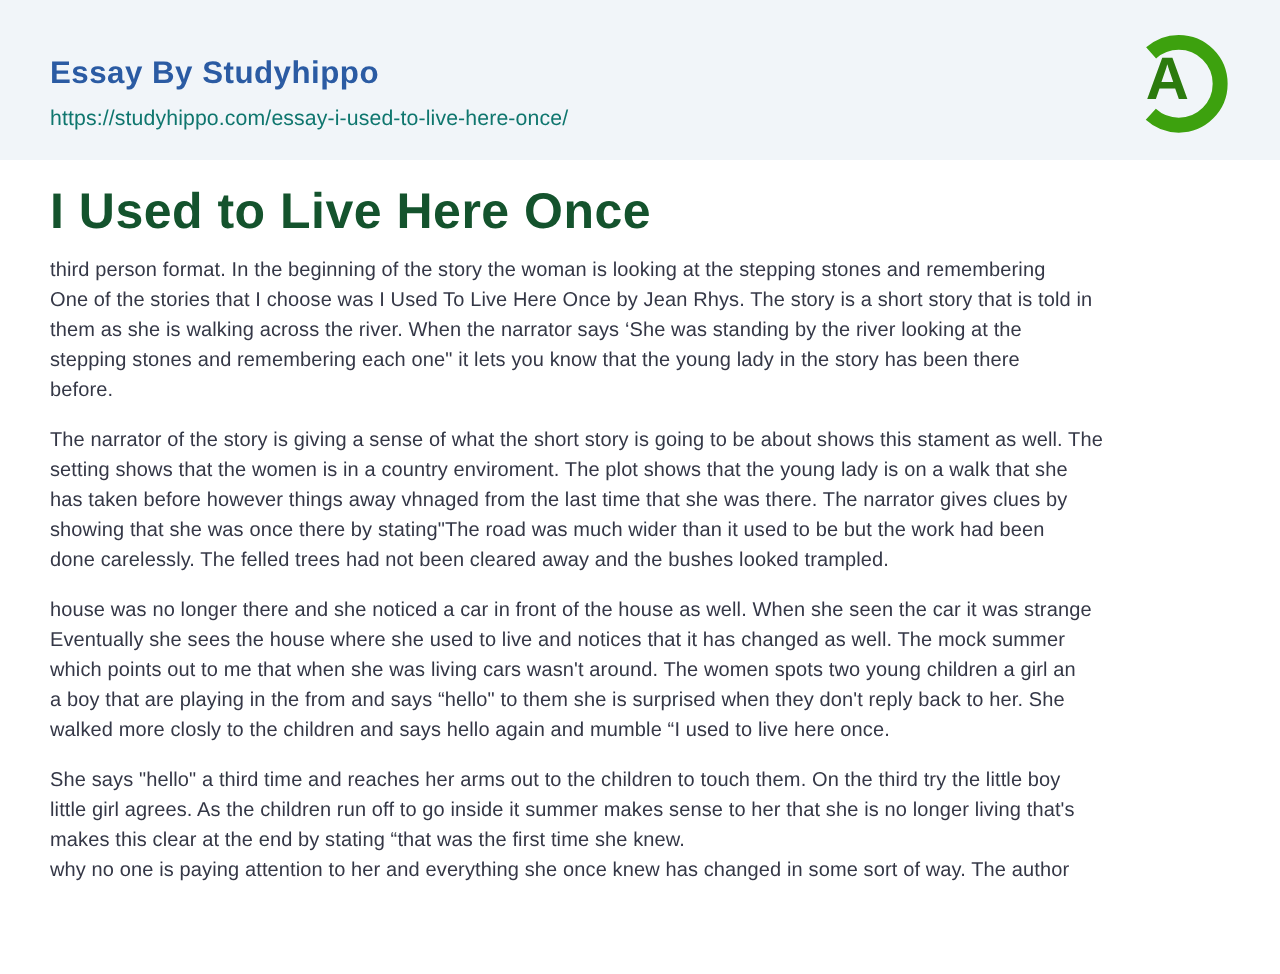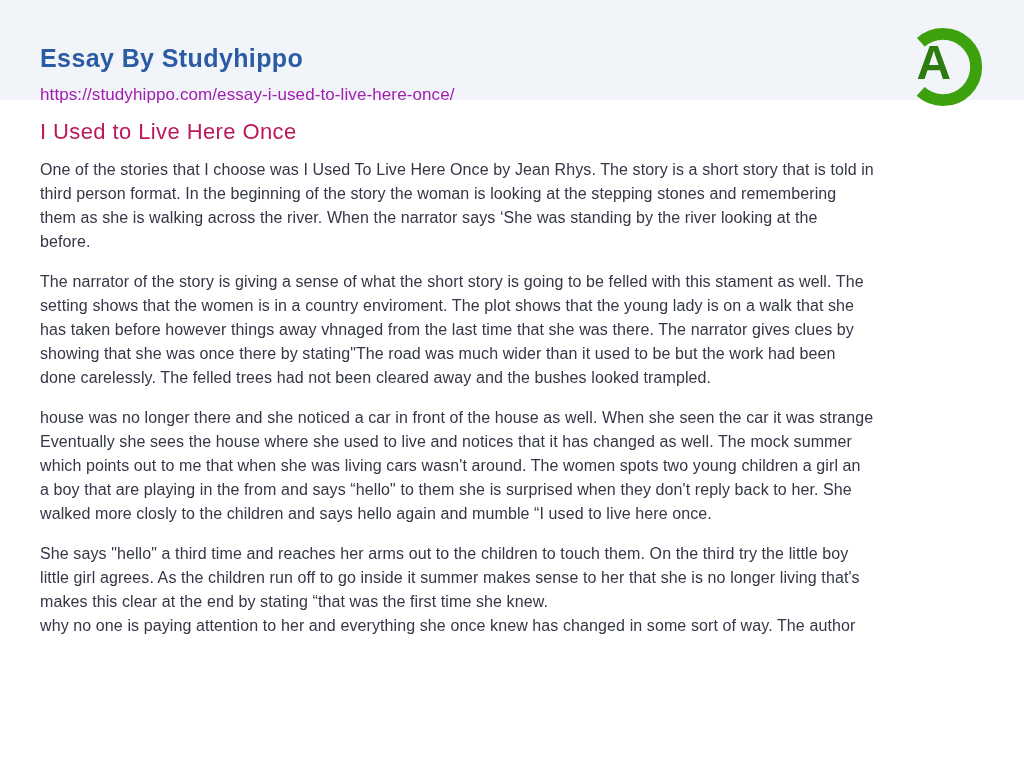--- a/index.html
+++ b/index.html
@@ -9,60 +9,60 @@
     height: 779px;
     background: #ffffff;
     font-family: "Liberation Sans", sans-serif;
     overflow: hidden;
   }
 
   
   .header {
     position: relative;
     width: 1024px;
-    height: 100px;
+    height: 128px;
     background: #f1f5f9;
   }
   .header-title {
     position: absolute;
     left: 40px;
     top: 44px;
     font-size: 25px;
     font-weight: 700;
     letter-spacing: 0.4px;
     color: #2b5ba3;
   }
   .header-url {
     position: absolute;
     left: 40px;
     top: 85px;
     font-size: 17px;
     font-weight: 400;
-    color: #a21caf;
+    color: #0f766e;
     text-decoration: none;
     letter-spacing: 0.1px;
   }
   .logo {
     position: absolute;
     left: 897px;
     top: 21px;
     width: 92px;
     height: 92px;
   }
 
   
   .main {
     padding: 0 40px;
   }
   .essay-title {
     margin: 19px 0 13px 0;
-    font-size: 22px;
-    font-weight: 400;
+    font-size: 40px;
+    font-weight: 700;
     letter-spacing: 0.4px;
-    color: #be185d;
+    color: #14532d;
   }
   .para {
     margin: 0 0 16px 0;
     font-size: 16px;
     line-height: 24px;
     letter-spacing: 0.1px;
     color: #343746;
   }
   .line { white-space: nowrap; }
 </style>
@@ -75,28 +75,29 @@
   <svg class="logo" viewBox="0 0 100 100">
     <circle cx="50" cy="50" r="36" fill="none" stroke="#3da10e" stroke-width="13" stroke-dasharray="83.1 60"></circle>
     <text x="40" y="63" text-anchor="middle" font-family="Liberation Sans, sans-serif" font-size="52" font-weight="bold" fill="#2c7b0e">A</text>
   </svg>
 </div>
 
 <div class="main">
   <h1 class="essay-title">I Used to Live Here Once</h1>
 
   <div class="para">
+      <div class="line">third person format. In the beginning of the story the woman is looking at the stepping stones and remembering</div>
       <div class="line">One of the stories that I choose was I Used To Live Here Once by Jean Rhys. The story is a short story that is told in</div>
-      <div class="line">third person format. In the beginning of the story the woman is looking at the stepping stones and remembering</div>
       <div class="line">them as she is walking across the river. When the narrator says ‘She was standing by the river looking at the</div>
+      <div class="line">stepping stones and remembering each one" it lets you know that the young lady in the story has been there</div>
       <div class="line">before.</div>
     </div>
 
   <div class="para">
-      <div class="line">The narrator of the story is giving a sense of what the short story is going to be felled with this stament as well. The</div>
+      <div class="line">The narrator of the story is giving a sense of what the short story is going to be about shows this stament as well. The</div>
       <div class="line">setting shows that the women is in a country enviroment. The plot shows that the young lady is on a walk that she</div>
       <div class="line">has taken before however things away vhnaged from the last time that she was there. The narrator gives clues by</div>
       <div class="line">showing that she was once there by stating"The road was much wider than it used to be but the work had been</div>
       <div class="line">done carelessly. The felled trees had not been cleared away and the bushes looked trampled.</div>
     </div>
 
   <div class="para">
       <div class="line">house was no longer there and she noticed a car in front of the house as well. When she seen the car it was strange</div>
       <div class="line">Eventually she sees the house where she used to live and notices that it has changed as well. The mock summer</div>
       <div class="line">which points out to me that when she was living cars wasn't around. The women spots two young children a girl an</div>

